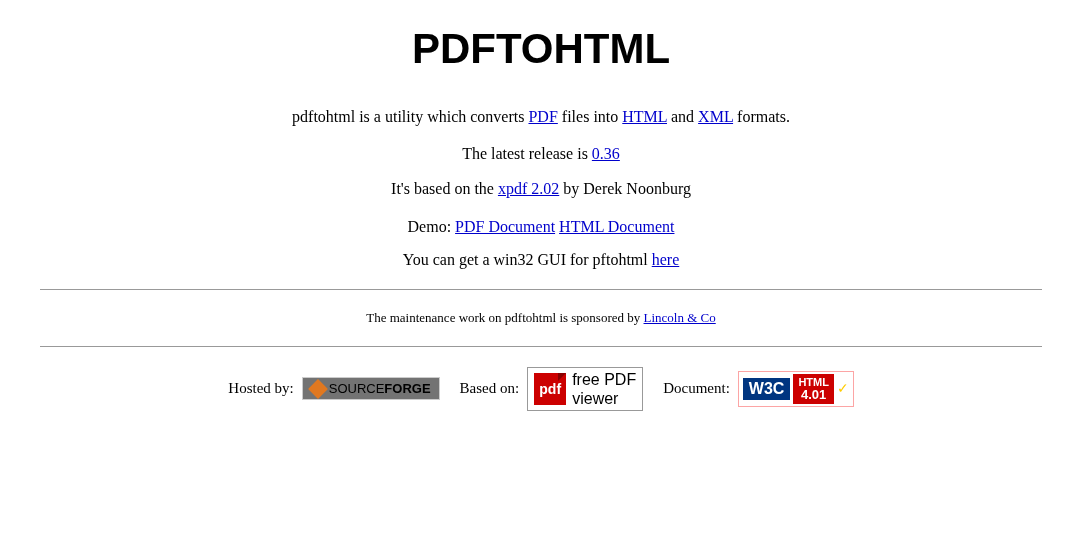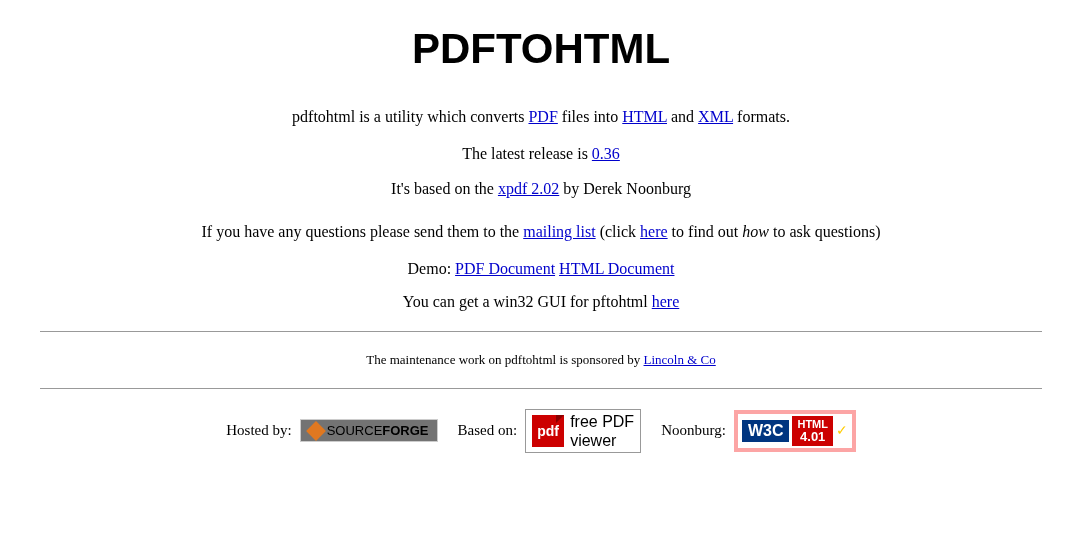--- a/index.html
+++ b/index.html
@@ -157,21 +157,21 @@
       font-size: 16px;
       font-family: Arial, sans-serif;
       line-height: 1.2;
       color: #000;
     }
 
     
     .w3c-badge {
       display: inline-flex;
       align-items: center;
-      border: 4px solid #fca5a5;
+      border: 1px solid #fca5a5;
       padding: 2px 4px;
       gap: 3px;
       background: #ffffff;
     }
 
     .w3c-left {
       background: #003580;
       color: white;
       font-weight: bold;
       font-size: 16px;
@@ -225,25 +225,20 @@
 
   <div class="content-section">
     <p>
       <span>The latest release is </span><a href="#">0.36</a>
     </p>
     <p>
       <span>It's based on the </span><a href="#">xpdf 2.02</a><span> by Derek Noonburg</span>
     </p>
   </div>
 
-  <div class="mailing-section">
-    <p>
-      <span>If you have any questions please send them to the </span><a href="#">mailing list</a><span> (click </span><a href="#">here</a><span> to find out </span><em>how</em><span> to ask questions)</span>
-    </p>
-  </div>
 
   <div class="demo-section">
     <p>
       <span>Demo: </span><a href="#">PDF Document</a> <a href="#">HTML Document</a>
     </p>
   </div>
 
   <div class="win32-section">
     <p>
       <span>You can get a win32 GUI for pftohtml </span><a href="#">here</a>
@@ -277,21 +272,21 @@
           <span>pdf</span>
         </div>
         <div class="pdf-badge-text">
           <div>free PDF</div>
           <div>viewer</div>
         </div>
       </div>
     </div>
 
     <div class="footer-item">
-      <span>Noonburg:</span>
+      <span>Document:</span>
       <div class="w3c-badge">
         <div class="w3c-left">W3C</div>
         <div class="w3c-right">
           <div class="w3c-html">HTML</div>
           <div class="w3c-version">4.01</div>
         </div>
         <span class="w3c-check">✓</span>
       </div>
     </div>
 

